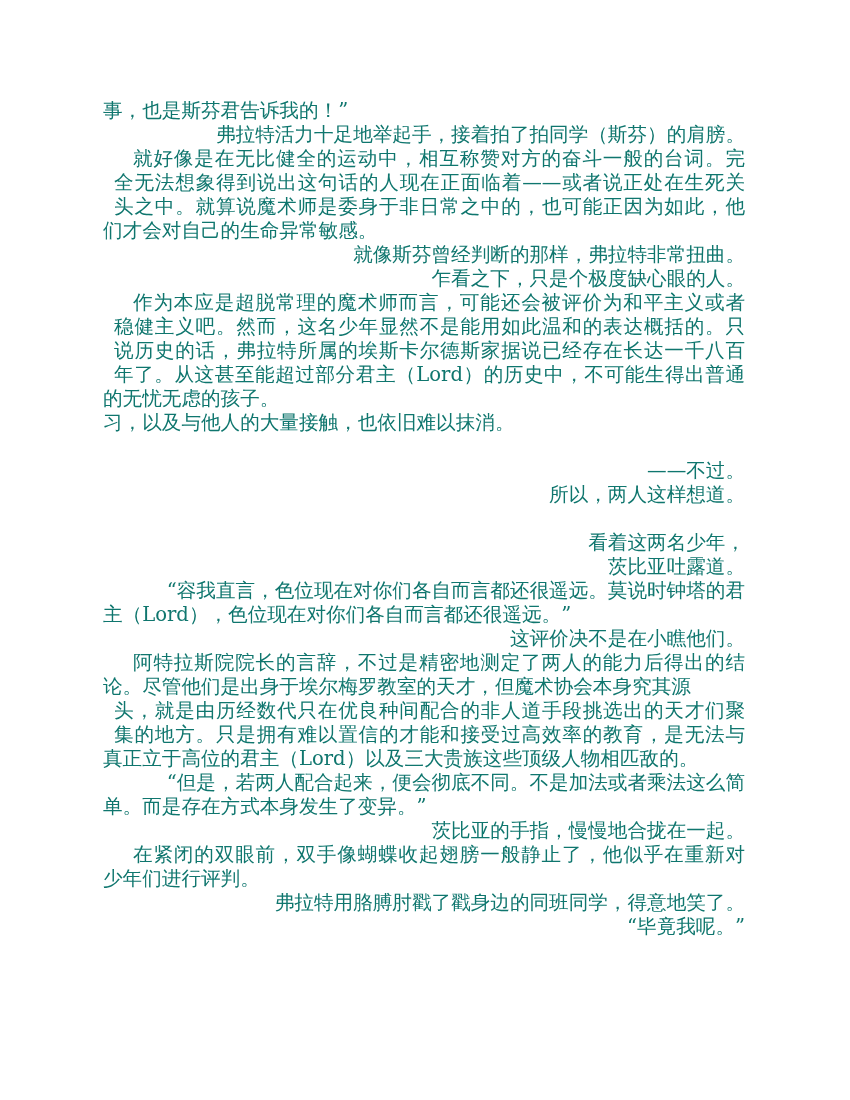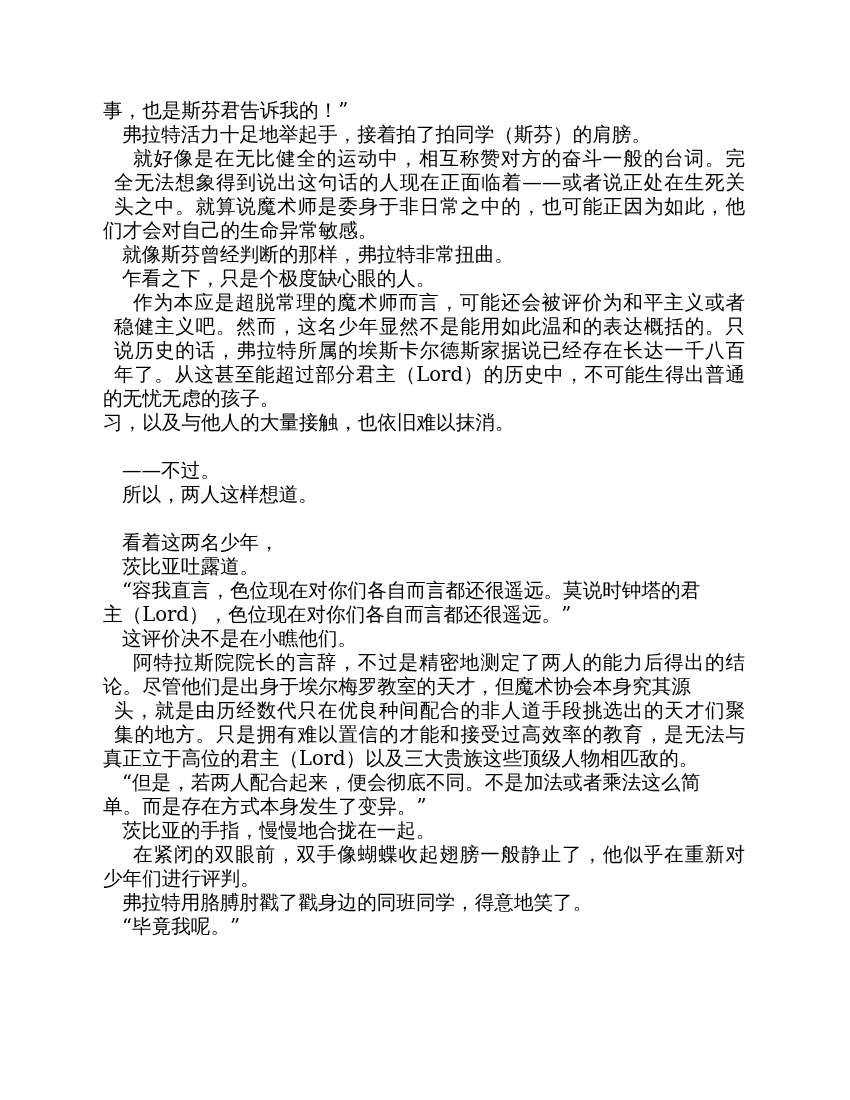--- a/index.html
+++ b/index.html
@@ -5,34 +5,34 @@
   html, body { margin: 0; padding: 0; background: #ffffff; }
   body { width: 850px; height: 1100px; position: relative; overflow: hidden; }
   .page {
     position: absolute;
     left: 103px;
     top: 99px;
     width: 642px;
     font-family: "DejaVu Serif", "Liberation Serif", serif;
     font-size: 19.6px;
     line-height: 24px;
-    color: #000000;
+    color: #0f766e;
   }
   .line {
     height: 24px;
     white-space: nowrap;
     overflow: visible;
   }
   .line.full {
     text-align: justify;
     text-align-last: justify;
     white-space: normal;
     margin-left: 11px;
   }
-  .line.indent { padding-left: 19px; }
+  .line.indent { padding-left: 19px; text-align: right; }
   .line.blank { height: 24px; }
 </style>
 </head>
 <body>
 
 <div class="page" id="page">
     <div class="line">事，也是斯芬君告诉我的！”</div>
     <div class="line indent">弗拉特活力十足地举起手，接着拍了拍同学（斯芬）的肩膀。</div>
     <div class="line indent full">就好像是在无比健全的运动中，相互称赞对方的奋斗一般的台词。完</div>
     <div class="line full">全无法想象得到说出这句话的人现在正面临着——或者说正处在生死关</div>

